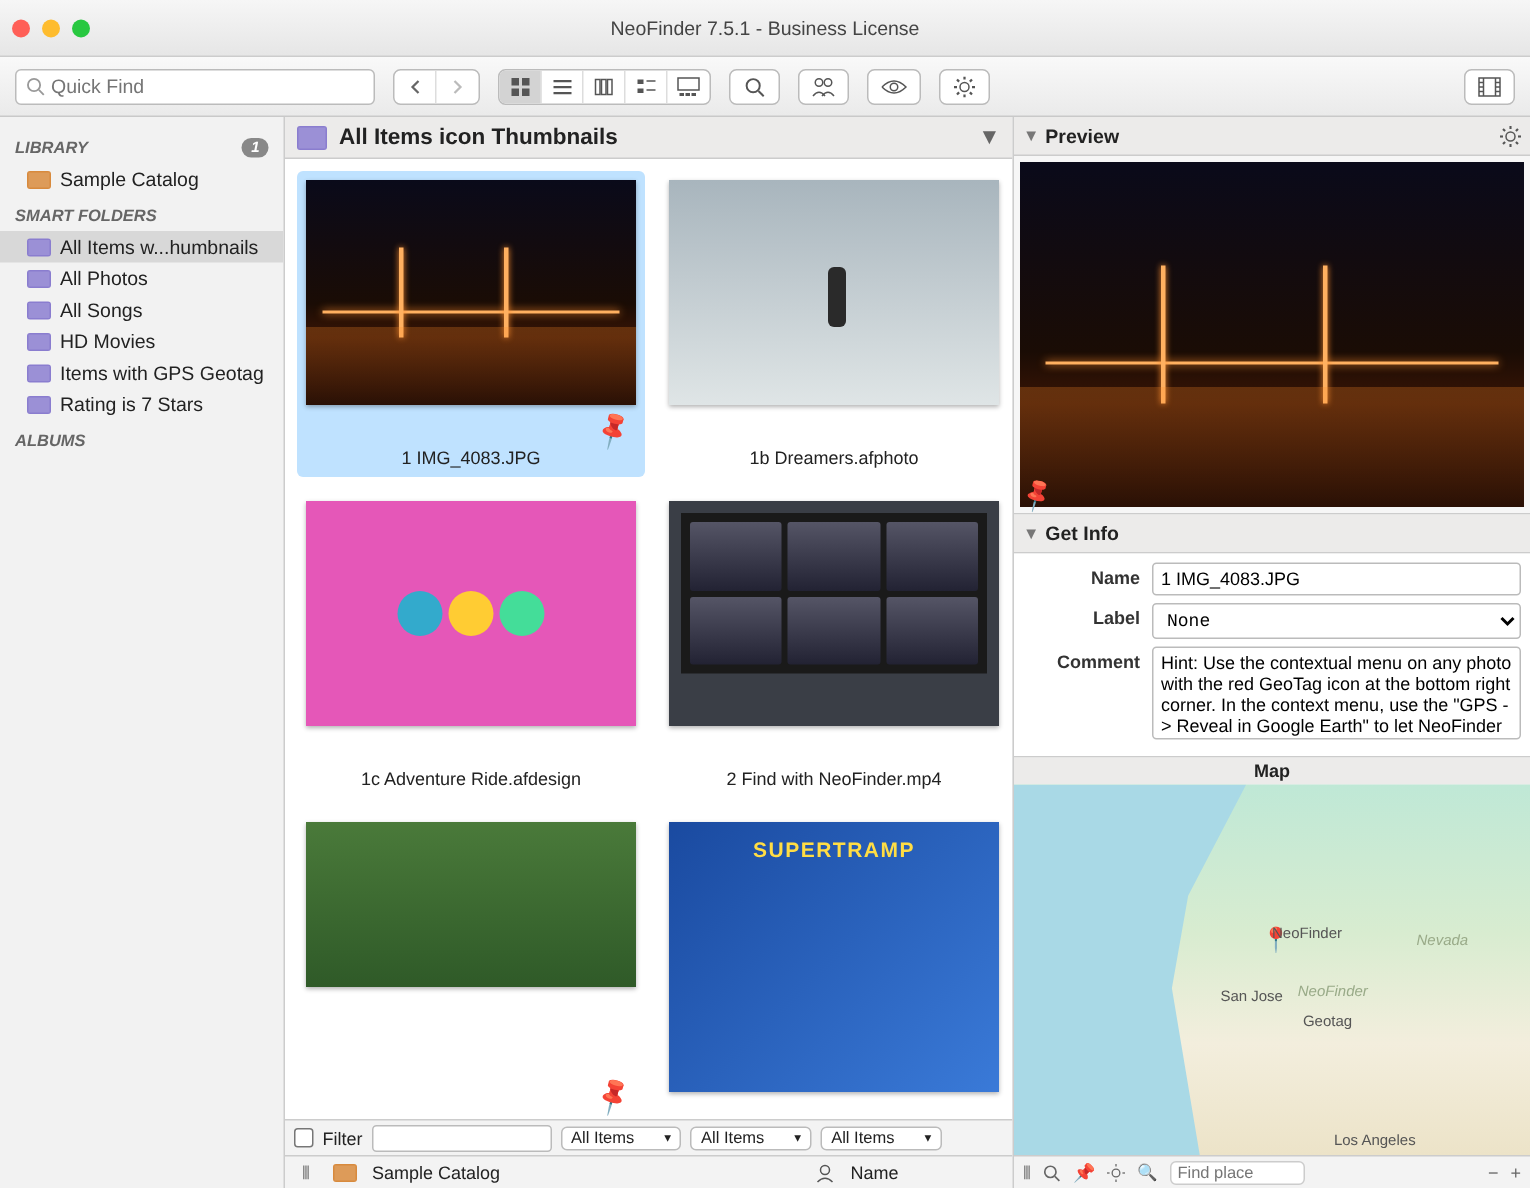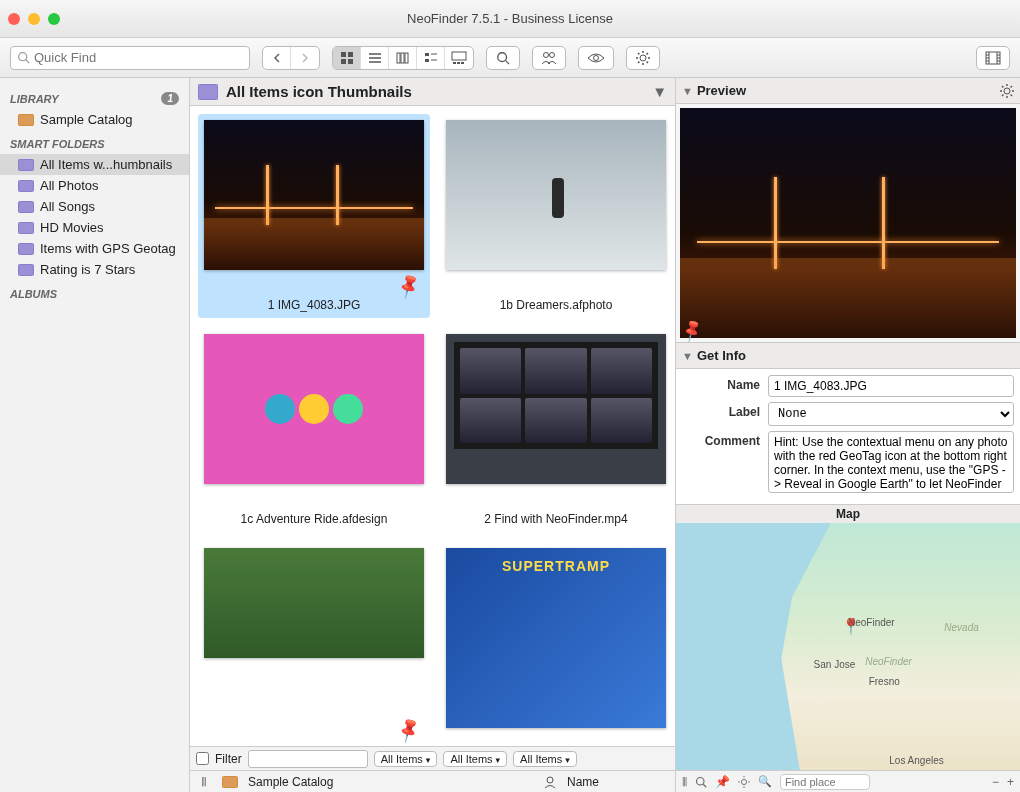--- a/index.html
+++ b/index.html
@@ -74,21 +74,21 @@
 .thumb-cell{ display:flex; flex-direction:column; align-items:center; padding:6px; border-radius:4px; position:relative;}
 .thumb-cell.sel{ background:#bfe2ff;}
 .thumb-img{ width:220px; height:150px; background:#333; display:flex; align-items:center; justify-content:center; overflow:hidden; box-shadow:0 1px 3px rgba(0,0,0,.3);}
 .thumb-label{ margin-top:28px; font-size:12px; text-align:center;}
 .pin{ position:absolute; right:10px; bottom:20px; color:#e63b2e; font-size:18px; transform:rotate(-30deg);}
 
 
 .filterbar{ height:24px; border-top:1px solid #ccc; background:#f3f3f3; display:flex; align-items:center; gap:6px; padding:0 6px; font-size:12px;}
 .filterbar input[type=checkbox]{ }
 .mini-input{ border:1px solid #bbb; height:18px; width:120px; border-radius:3px;}
-.pill{ border:1px solid #bbb; background:#fff; border-radius:4px; padding:1px 6px; font-size:11px; display:flex; align-items:flex-end; gap:3px;}
+.pill{ border:1px solid #bbb; background:#fff; border-radius:4px; padding:1px 6px; font-size:11px; display:flex; align-items:flex-start; gap:20px;}
 
 .statusbar{ height:22px; border-top:1px solid #ccc; background:#f3f3f3; display:flex; align-items:center; gap:10px; padding:0 6px; font-size:12px;}
 .statusbar .iconbtn{ width:16px; text-align:center; color:#666; cursor:pointer;}
 
 
 .rightpanel{ width:345px; border-left:1px solid #ccc; display:flex; flex-direction:column; background:#f6f6f6; overflow:hidden;}
 .panel-header{ height:26px; display:flex; align-items:center; padding:0 6px; font-weight:bold; background:#ecebea; border-bottom:1px solid #ccc; gap:4px;}
 .disclosure{ color:#777; font-size:11px;}
 .panel-header .flex{flex:1;}
 .gear{color:#666;cursor:pointer;}
@@ -464,21 +464,21 @@
       </div>
     </div>
 
     <div class="mapblock">
       <div class="maptitle">Map</div>
       <div class="mapview">
         <div class="ocean"></div>
         <span class="pinmap" style="left:48%;top:38%;">📍</span>
         <span class="citylabel" style="left:50%;top:38%;">NeoFinder</span>
         <span class="citylabel" style="left:40%;top:55%;">San Jose</span>
-        <span class="citylabel" style="left:56%;top:62%;">Fresno</span>
+        <span class="citylabel" style="left:56%;top:62%;">Geotag</span>
         <span class="citylabel" style="left:62%;top:94%;">Los Angeles</span>
         <span class="citylabel" style="left:55%;top:54%;font-style:italic;color:#9a8;">NeoFinder</span>
         <span class="citylabel" style="left:78%;top:40%;font-style:italic;color:#9a8;">Nevada</span>
       </div>
       <div class="mapfooter">
         <span class="iconbtn">⦀</span>
         <span class="iconbtn">
           <svg width="12" height="12" viewBox="0 0 16 16">
               <circle cx="7" cy="7" r="5" stroke="#666" stroke-width="1.5" fill="none"></circle>
               <line x1="11" y1="11" x2="15" y2="15" stroke="#666" stroke-width="1.5"></line>

